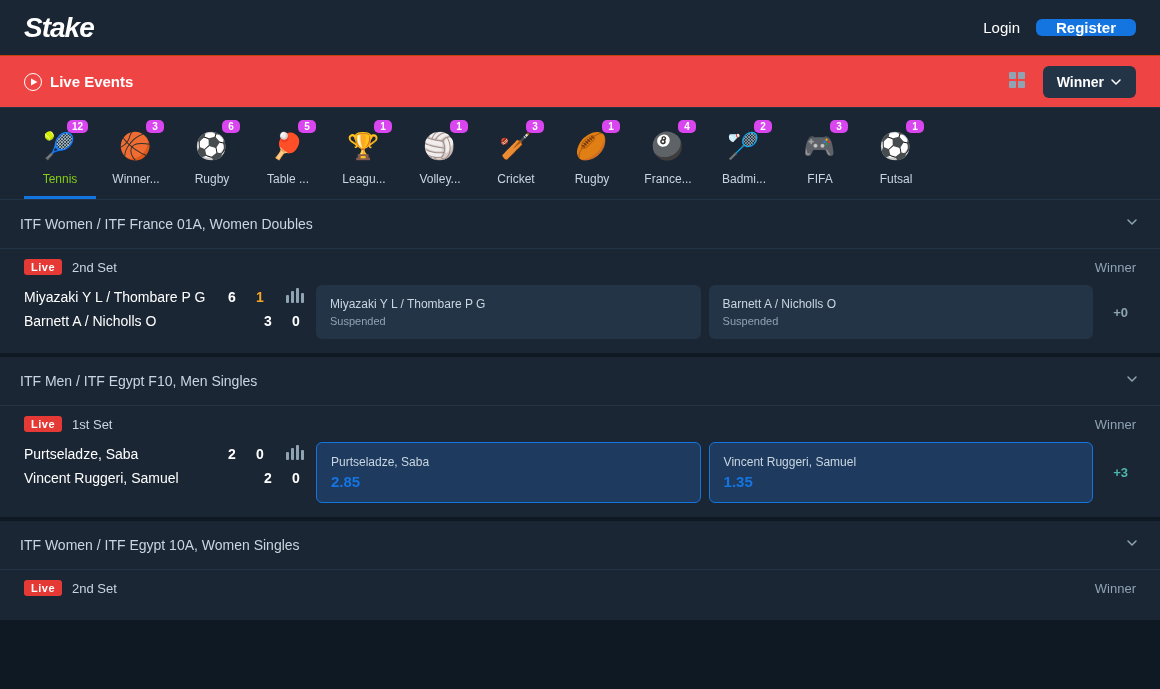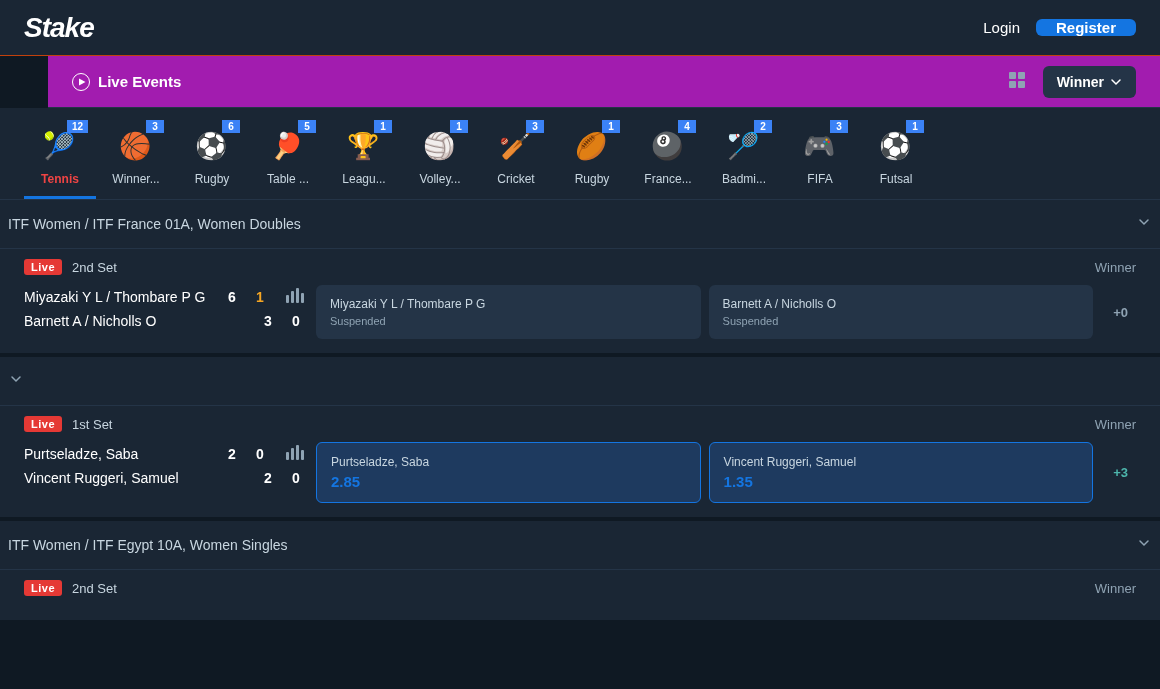--- a/index.html
+++ b/index.html
@@ -49,28 +49,27 @@
       color: #fff;
       font-size: 15px;
       font-weight: 600;
       cursor: pointer;
       padding: 0 20px;
       border-radius: 6px;
     }
 
     
     .live-events-bar {
-      background: #a21caf;
+      background: #ef4444;
       display: flex;
       align-items: center;
       justify-content: space-between;
       padding: 0 24px;
       height: 52px;
       border-bottom: 1px solid #243447;
-      margin-left: 48px;
     }
     .live-events-left {
       display: flex;
       align-items: center;
       gap: 8px;
     }
     .live-play-icon {
       width: 18px;
       height: 18px;
       color: #fff;
@@ -136,55 +135,55 @@
       align-items: center;
       justify-content: center;
     }
     .sport-emoji {
       font-size: 26px;
     }
     .sport-badge {
       position: absolute;
       top: -4px;
       right: -6px;
-      background: #3b82f6;
+      background: #d946ef;
       color: #fff;
       font-size: 10px;
       font-weight: 700;
-      border-radius: 0;
+      border-radius: 5px;
       padding: 1px 5px;
       min-width: 18px;
       text-align: center;
     }
     .sport-label {
       font-size: 12px;
       color: #c8d6e0;
       margin-top: 4px;
       white-space: nowrap;
     }
     .sport-item.active .sport-label {
-      color: #ef4444;
-      font-weight: 700;
+      color: #84cc16;
+      font-weight: 400;
     }
 
     
     .main {
       padding: 0;
     }
 
     
     .match-group {
       background: #1a2634;
       margin-bottom: 4px;
     }
     .match-group-header {
       display: flex;
       align-items: center;
       justify-content: space-between;
-      padding: 14px 8px;
+      padding: 14px 20px;
       cursor: pointer;
       border-bottom: 1px solid #243447;
     }
     .match-group-title {
       font-size: 14px;
       font-weight: 500;
       color: #c8d6e0;
     }
     .chevron-icon {
       color: #8fa3b3;
@@ -484,20 +483,21 @@
 
             <div class="bet-team-sub">Suspended</div>
           </button>
         </div>
         <button class="more-bets">+0</button>
       </div>
     </div>
     </div>
     <div class="match-group">
     <div class="match-group-header">
+      <span class="match-group-title">ITF Men / ITF Egypt F10, Men Singles</span>
       <span class="chevron-icon">
         <svg width="16" height="16" viewBox="0 0 16 16" fill="none">
           <path d="M4 6l4 4 4-4" stroke="#8fa3b3" stroke-width="1.5" stroke-linecap="round"></path>
         </svg>
       </span>
     </div>
   <div class="match-row">
       <div class="match-meta">
         <span class="live-badge">Live</span>
         <span class="match-period">1st Set</span>

